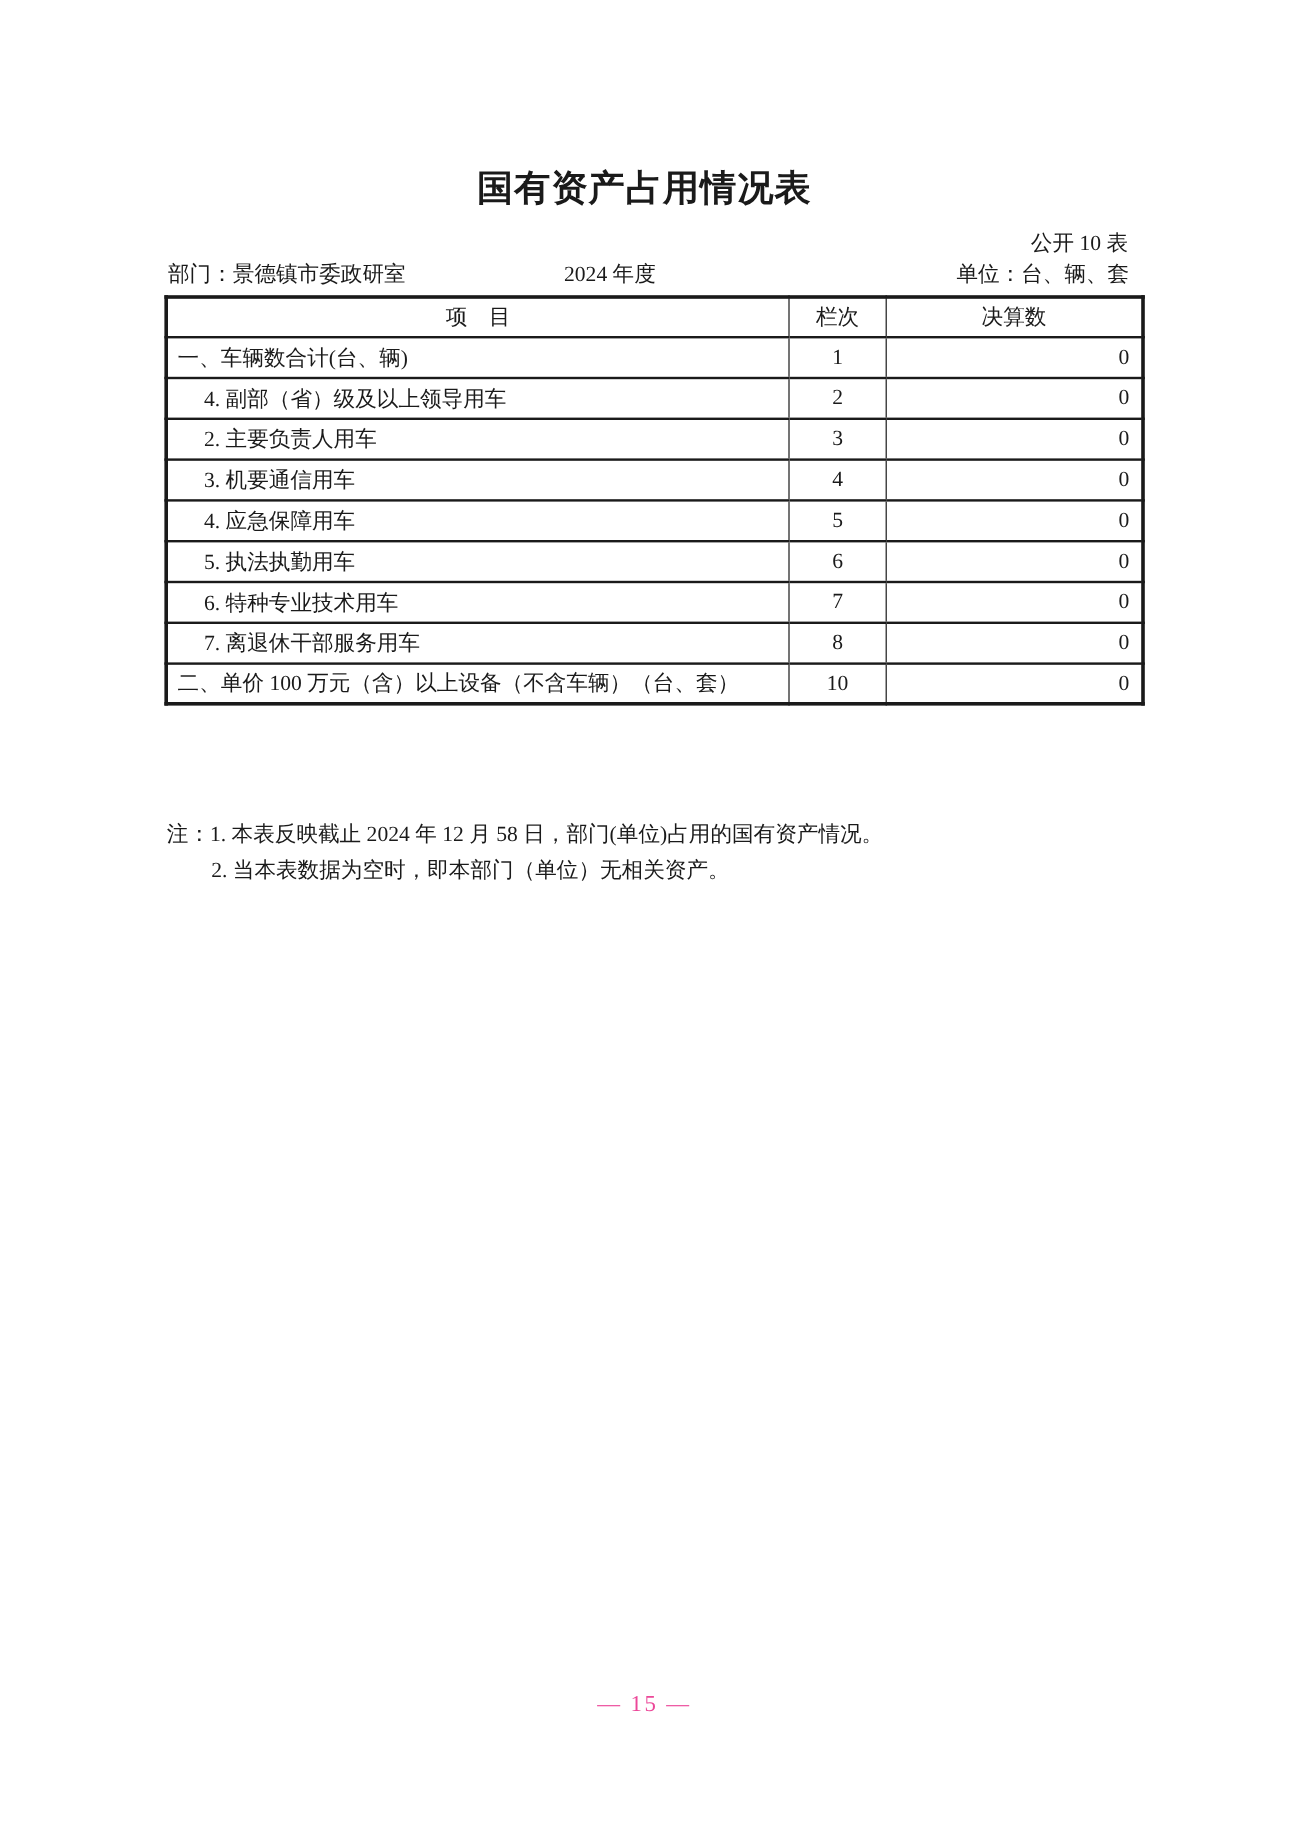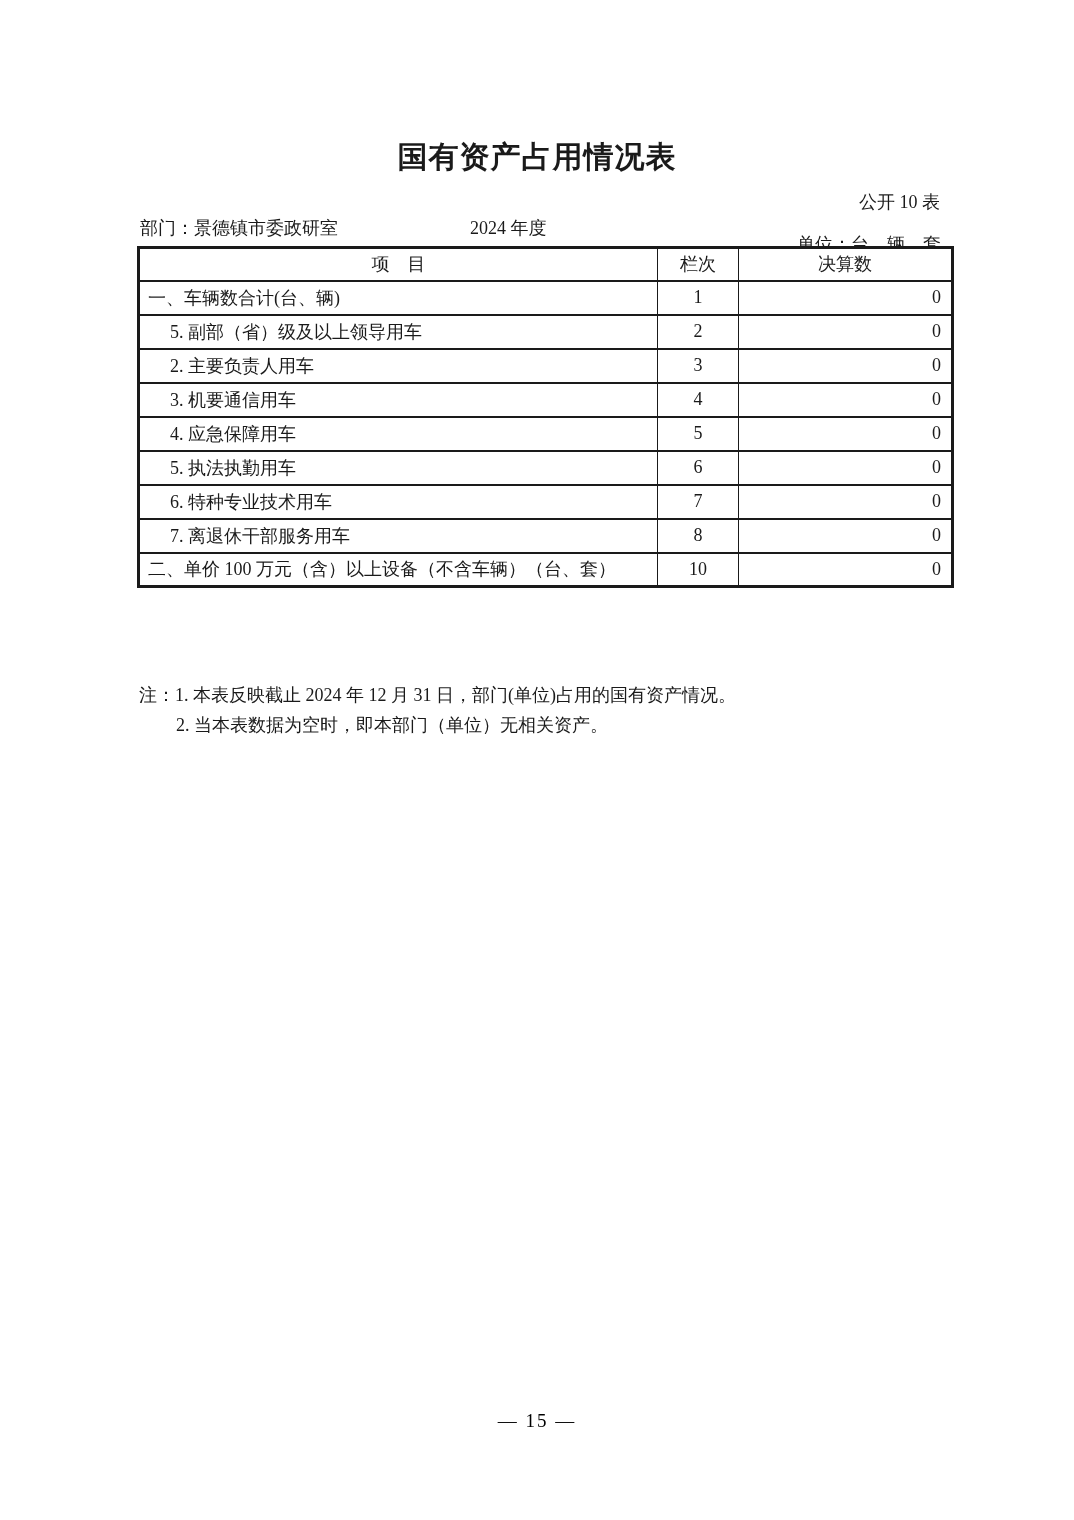--- a/index.html
+++ b/index.html
@@ -31,21 +31,21 @@
     font-size: 18px;
   }
   .meta-row {
     position: absolute;
     top: 216px; left: 137px;
     width: 814px; height: 24px;
     font-size: 18px;
   }
   .meta-department { position: absolute; left: 3px; top: 0; font-family: Liberation Serif, serif; }
   .meta-year { position: absolute; left: 333px; top: 0; }
-  .meta-unit { position: absolute; right: 10px; top: 16px; }
+  .meta-unit { position: absolute; right: 10px; top: 0; }
 
   table.asset-table {
     position: absolute;
     top: 246px; left: 137px;
     width: 814px;
     border-collapse: collapse;
     table-layout: fixed;
     font-size: 18px;
   }
   table.asset-table { border: 3px solid #1a1a1a; }
@@ -76,21 +76,21 @@
     line-height: 30px;
   }
   .notes .note-line-2 { padding-left: 37px; }
 
   .page-number {
     position: absolute;
     top: 1410px; left: 0; width: 100%;
     text-align: center;
     font-size: 19px;
     letter-spacing: 2px;
-    color: #000000;
+    color: #ec4899;
   }
 </style>
 </head>
 <body>
 
 <div class="page">
 
   <div class="doc-title">国有资产占用情况表</div>
 
   <div class="table-code">公开 10 表</div>
@@ -112,21 +112,21 @@
       <th>项　目</th>
       <th>栏次</th>
       <th>决算数</th>
     </tr>
     <tr>
       <td class="cell-label">一、车辆数合计(台、辆)</td>
       <td class="cell-colnum">1</td>
       <td class="cell-value">0</td>
     </tr>
     <tr>
-      <td class="cell-label sub">5. 副部（省）级及以上领导用车</td>
+      <td class="cell-label sub">4. 副部（省）级及以上领导用车</td>
       <td class="cell-colnum">2</td>
       <td class="cell-value">0</td>
     </tr>
     <tr>
       <td class="cell-label sub">2. 主要负责人用车</td>
       <td class="cell-colnum">3</td>
       <td class="cell-value">0</td>
     </tr>
     <tr>
       <td class="cell-label sub">3. 机要通信用车</td>
@@ -155,19 +155,19 @@
     </tr>
     <tr>
       <td class="cell-label">二、单价 100 万元（含）以上设备（不含车辆）（台、套）</td>
       <td class="cell-colnum">10</td>
       <td class="cell-value">0</td>
     </tr>
   </tbody>
     </table>
 
   <div class="notes">
-    <div class="note-line-1">注：1. 本表反映截止 2024 年 12 月 31 日，部门(单位)占用的国有资产情况。</div>
+    <div class="note-line-1">注：1. 本表反映截止 2024 年 12 月 58 日，部门(单位)占用的国有资产情况。</div>
     <div class="note-line-2">2. 当本表数据为空时，即本部门（单位）无相关资产。</div>
   </div>
 
   <div class="page-number">— 15 —</div>
 
 </div>
 
 </body></html>

